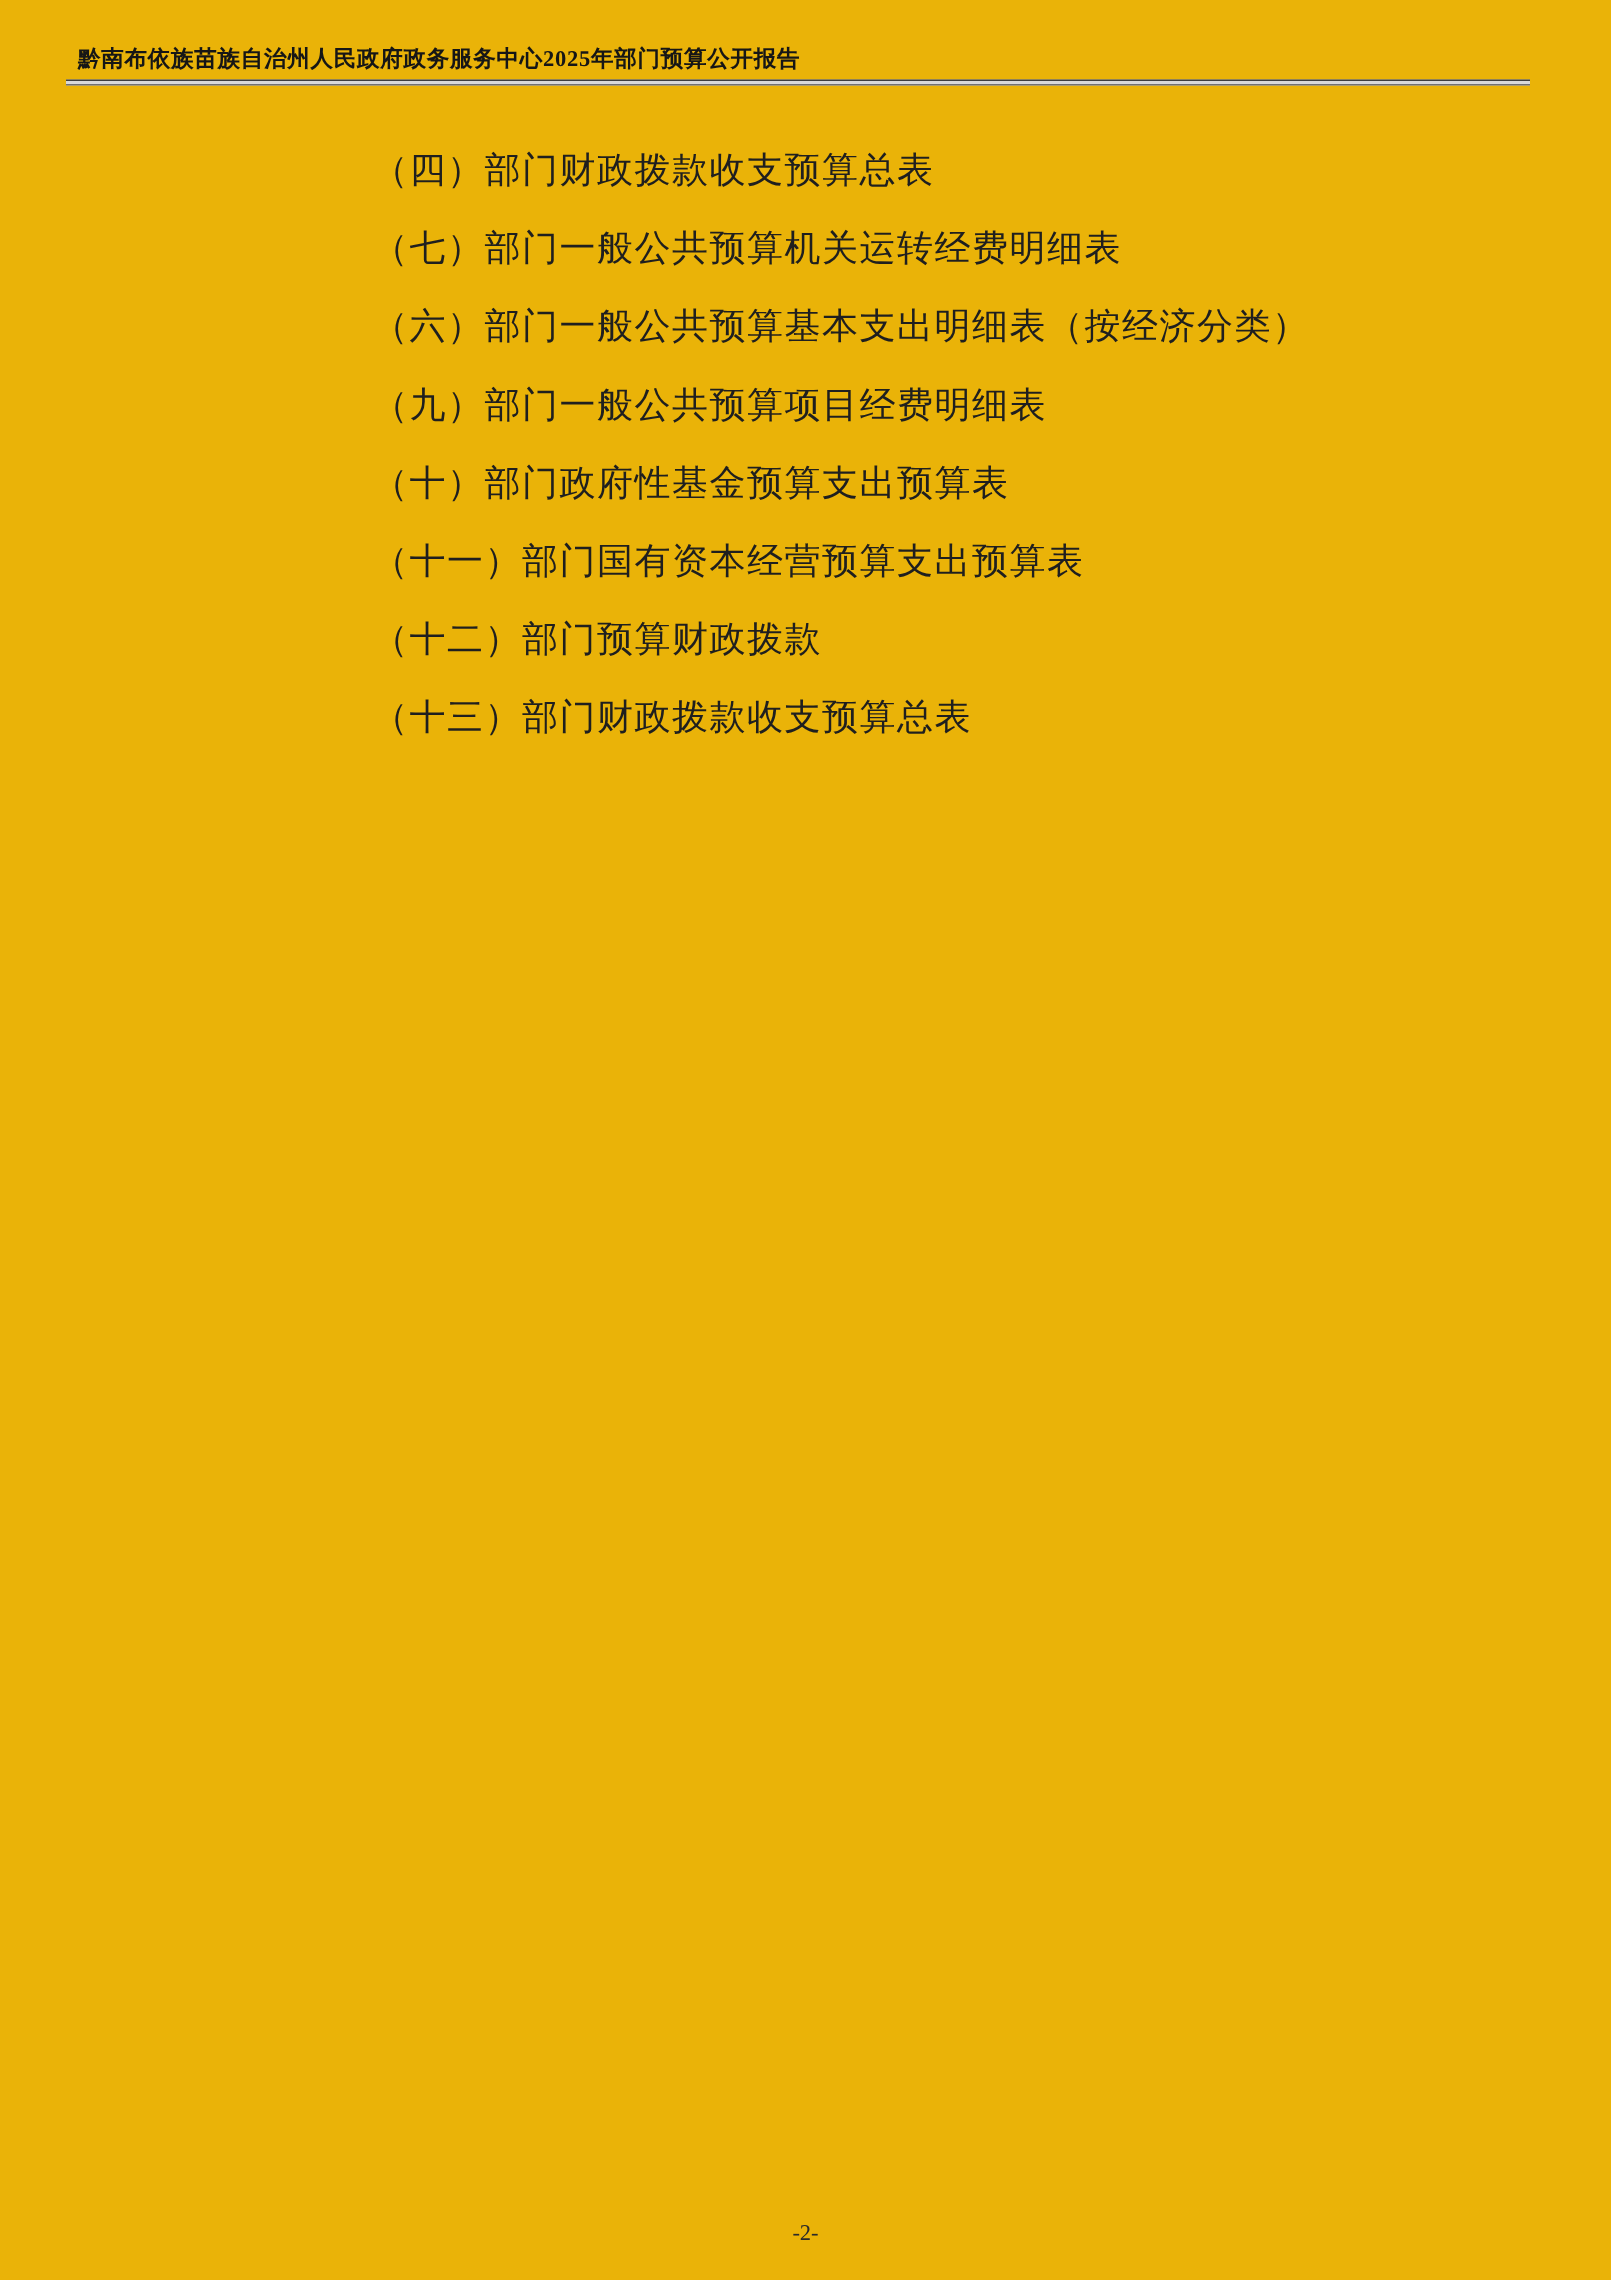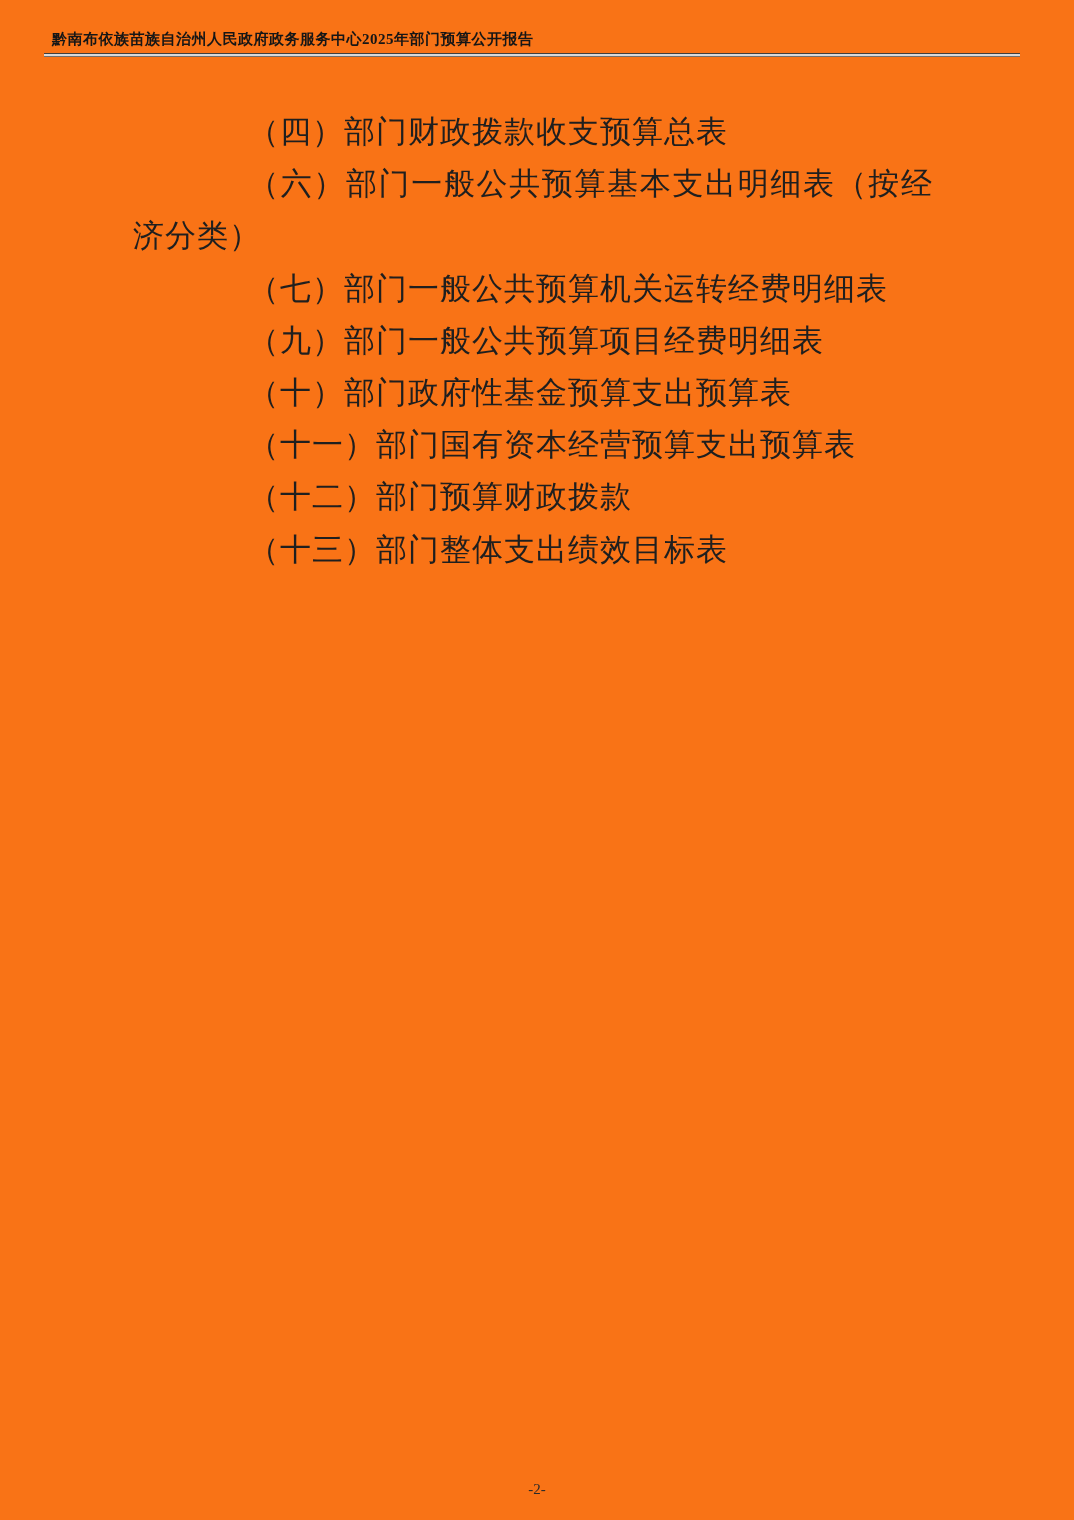--- a/index.html
+++ b/index.html
@@ -4,21 +4,21 @@
 <style>
   html, body {
     margin: 0;
     padding: 0;
     background: #ffffff;
   }
   .page {
     position: relative;
     width: 1074px;
     height: 1520px;
-    background: #f97316;
+    background: #eab308;
     overflow: hidden;
     font-family: "Liberation Serif", "DejaVu Serif", serif;
   }
   .header-text {
     position: absolute;
     left: 52px;
     top: 30px;
     font-size: 15px;
     font-weight: bold;
     letter-spacing: 0.5px;
@@ -32,28 +32,28 @@
     top: 53px;
     width: 976px;
     height: 2px;
     border-top: 1px solid #3f3f3f;
     border-bottom: 1px solid #707070;
     background: #d9d9d9;
   }
   .doc-body {
     position: absolute;
     left: 133px;
-    top: 108px;
+    top: 88px;
     width: 800px;
-    font-size: 31px;
+    font-size: 24px;
     line-height: 52.2px;
     letter-spacing: 1px;
     color: #1f1f1f;
     text-align: justify;
-    font-family: Liberation Mono, monospace;
+    font-family: Liberation Serif, serif;
   }
   .doc-body p {
     margin: 0;
     padding: 0;
     text-indent: 115px;
   }
   .footer {
     position: absolute;
     left: 0;
     top: 1481px;
@@ -68,26 +68,26 @@
 <body>
 
 <div class="page">
 
   <div class="header-text">黔南布依族苗族自治州人民政府政务服务中心2025年部门预算公开报告</div>
 
   <div class="header-rule"></div>
 
   <div class="doc-body">
     <p>（四）部门财政拨款收支预算总表</p>
+    <p>（七）部门一般公共预算机关运转经费明细表</p>
     <p>（六）部门一般公共预算基本支出明细表（按经济分类）</p>
-    <p>（七）部门一般公共预算机关运转经费明细表</p>
     <p>（九）部门一般公共预算项目经费明细表</p>
     <p>（十）部门政府性基金预算支出预算表</p>
     <p>（十一）部门国有资本经营预算支出预算表</p>
     <p>（十二）部门预算财政拨款</p>
-    <p>（十三）部门整体支出绩效目标表</p>
+    <p>（十三）部门财政拨款收支预算总表</p>
   </div>
 
   <div class="footer">
     <span>-2-</span>
   </div>
 
 </div>
 
 </body></html>

